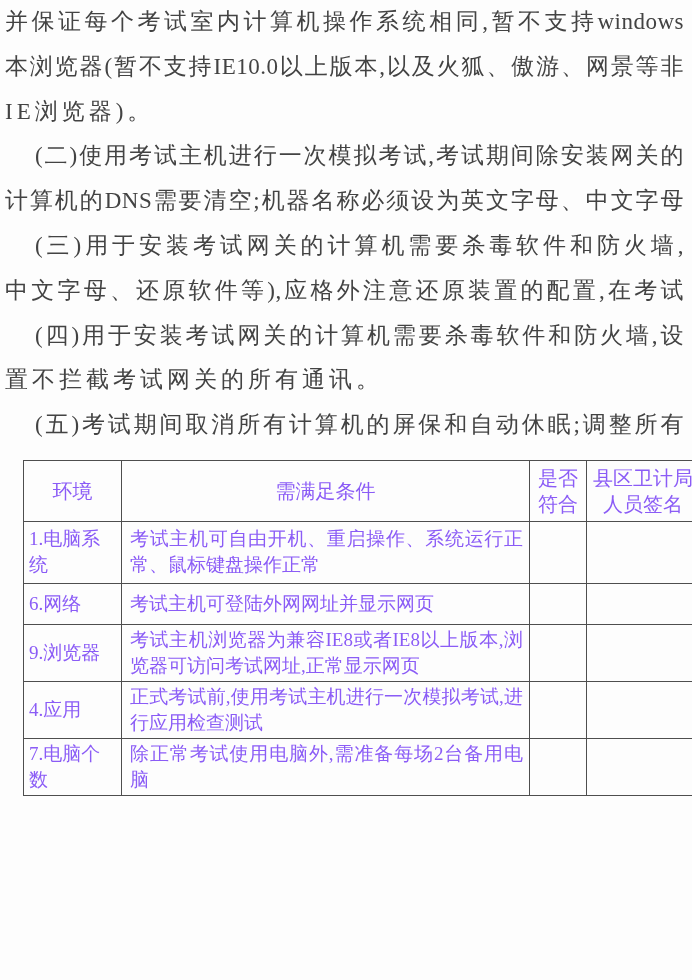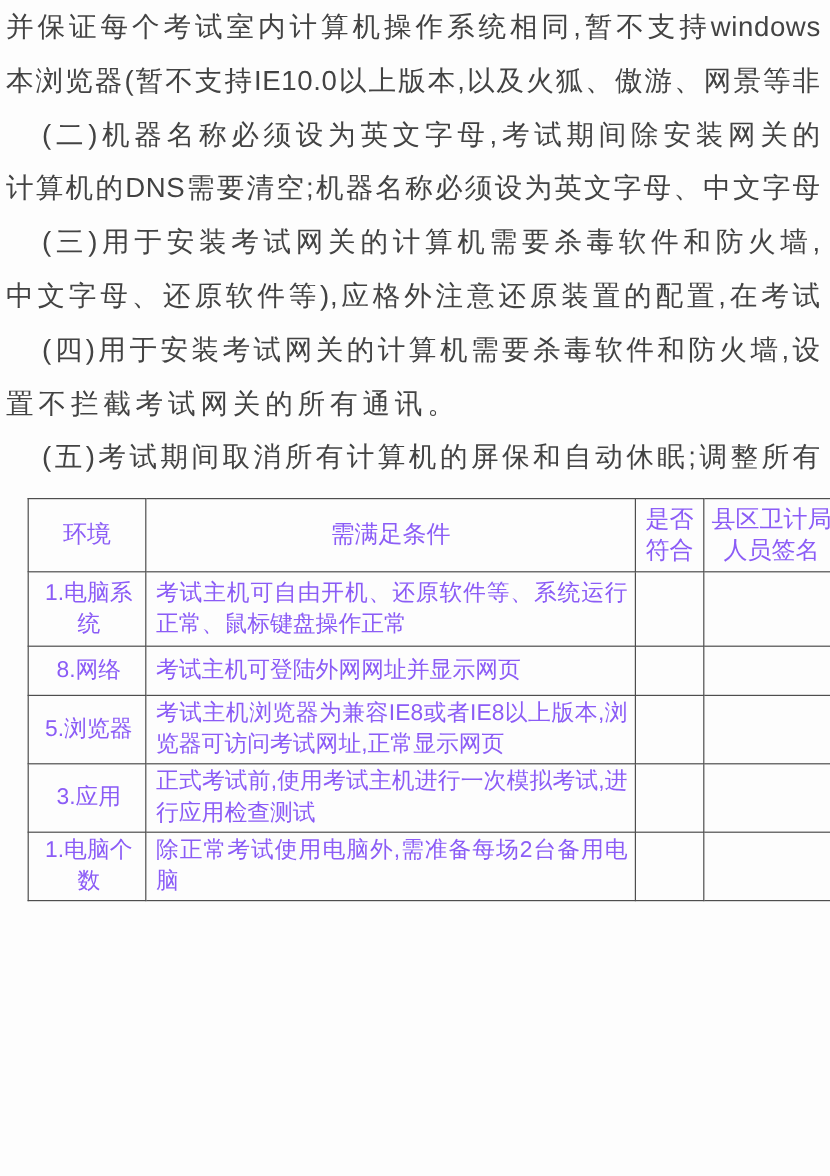--- a/index.html
+++ b/index.html
@@ -2,21 +2,21 @@
 <html><head>
 <meta charset="utf-8">
 <style>
   html,body{margin:0;padding:0;background:#ffffff;}
   .page{
     position:relative;
     width:692px;
     height:980px;
     background:#fdfdfd;
     color:#434343;
-    font-family:Liberation Sans, sans-serif;
+    font-family:Liberation Serif, serif;
     overflow:hidden;
     box-sizing:border-box;
   }
   
   .doc-text{padding:0 8px 0 5px;}
   .tline{
     font-size:23px;
     height:44.8px;
     line-height:44.8px;
     letter-spacing:0.5px;
@@ -53,33 +53,34 @@
   .req-table td{
     font-size:19px;
     line-height:26px;
   }
   .req-table thead tr{height:61px;}
   .req-table tbody tr:nth-child(1){height:62px;}
   .req-table tbody tr:nth-child(2){height:41px;}
   .req-table tbody tr:nth-child(3){height:55px;}
   .req-table tbody tr:nth-child(4){height:53px;}
   .req-table tbody tr:nth-child(5){height:54px;}
-  td.env{padding:2px 2px 2px 5px;text-align:center;}
+  td.env{padding:2px 2px 2px 5px;text-align:left;}
   td.cond{padding:2px 6px 2px 8px;text-align:justify;}
   td.comp,td.sign{padding:2px;}
 </style>
 </head>
 <body>
 
 <div class="page">
 
   <div class="doc-text" id="doc-text">
       <div class="tline full">并保证每个考试室内计算机操作系统相同,暂不支持windows</div>
       <div class="tline full">本浏览器(暂不支持IE10.0以上版本,以及火狐、傲游、网景等非</div>
-      <div class="tline full indent">(二)机器名称必须设为英文字母,考试期间除安装网关的</div>
+      <div class="tline end">IE浏览器)。</div>
+      <div class="tline full indent">(二)使用考试主机进行一次模拟考试,考试期间除安装网关的</div>
       <div class="tline full">计算机的DNS需要清空;机器名称必须设为英文字母、中文字母</div>
       <div class="tline full indent">(三)用于安装考试网关的计算机需要杀毒软件和防火墙,</div>
       <div class="tline full">中文字母、还原软件等),应格外注意还原装置的配置,在考试</div>
       <div class="tline full indent">(四)用于安装考试网关的计算机需要杀毒软件和防火墙,设</div>
       <div class="tline end">置不拦截考试网关的所有通讯。</div>
       <div class="tline full indent">(五)考试期间取消所有计算机的屏保和自动休眠;调整所有</div>
     </div>
 
   <table class="req-table">
     <colgroup>
@@ -92,44 +93,44 @@
       <tr>
         <th>环境</th>
         <th>需满足条件</th>
         <th>是否符合</th>
         <th>县区卫计局人员签名</th>
       </tr>
     </thead>
     <tbody id="table-body">
         <tr>
           <td class="env">1.电脑系统</td>
-          <td class="cond">考试主机可自由开机、还原软件等、系统运行正常、鼠标键盘操作正常</td>
+          <td class="cond">考试主机可自由开机、重启操作、系统运行正常、鼠标键盘操作正常</td>
           <td class="comp"></td>
           <td class="sign"></td>
         </tr>
         <tr>
-          <td class="env">8.网络</td>
+          <td class="env">6.网络</td>
           <td class="cond">考试主机可登陆外网网址并显示网页</td>
           <td class="comp"></td>
           <td class="sign"></td>
         </tr>
         <tr>
-          <td class="env">5.浏览器</td>
+          <td class="env">9.浏览器</td>
           <td class="cond">考试主机浏览器为兼容IE8或者IE8以上版本,浏览器可访问考试网址,正常显示网页</td>
           <td class="comp"></td>
           <td class="sign"></td>
         </tr>
         <tr>
-          <td class="env">3.应用</td>
+          <td class="env">4.应用</td>
           <td class="cond">正式考试前,使用考试主机进行一次模拟考试,进行应用检查测试</td>
           <td class="comp"></td>
           <td class="sign"></td>
         </tr>
         <tr>
-          <td class="env">1.电脑个数</td>
+          <td class="env">7.电脑个数</td>
           <td class="cond">除正常考试使用电脑外,需准备每场2台备用电脑</td>
           <td class="comp"></td>
           <td class="sign"></td>
         </tr>
       </tbody>
   </table>
 
 </div>
 
 </body></html>

